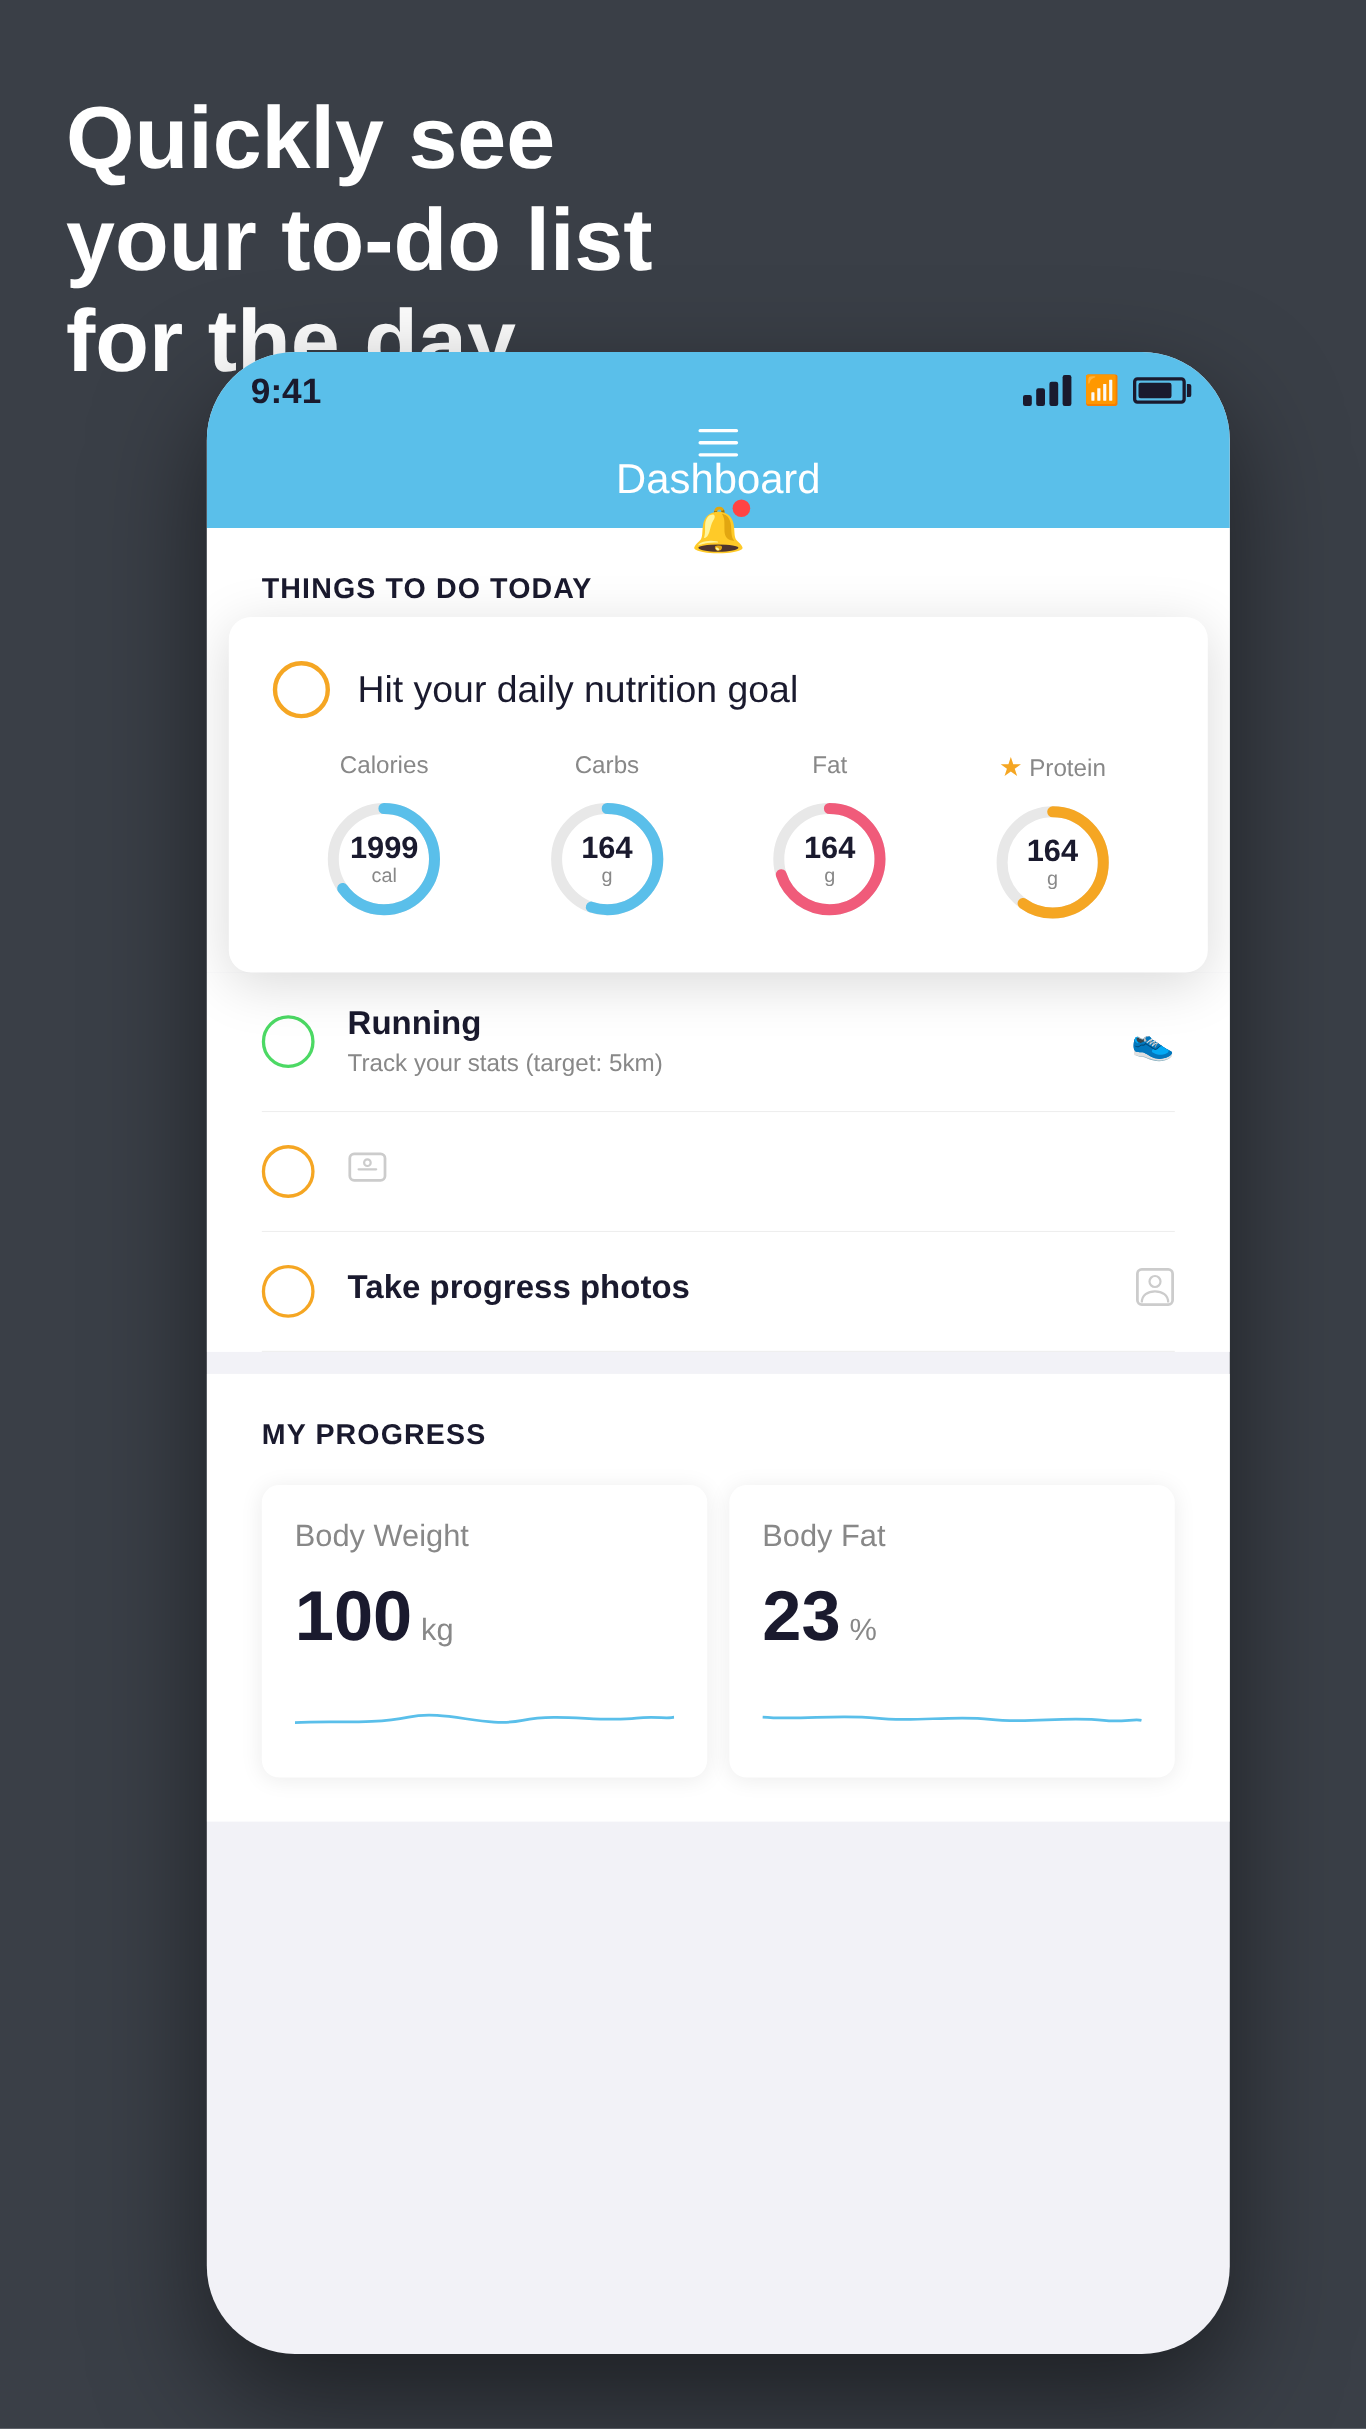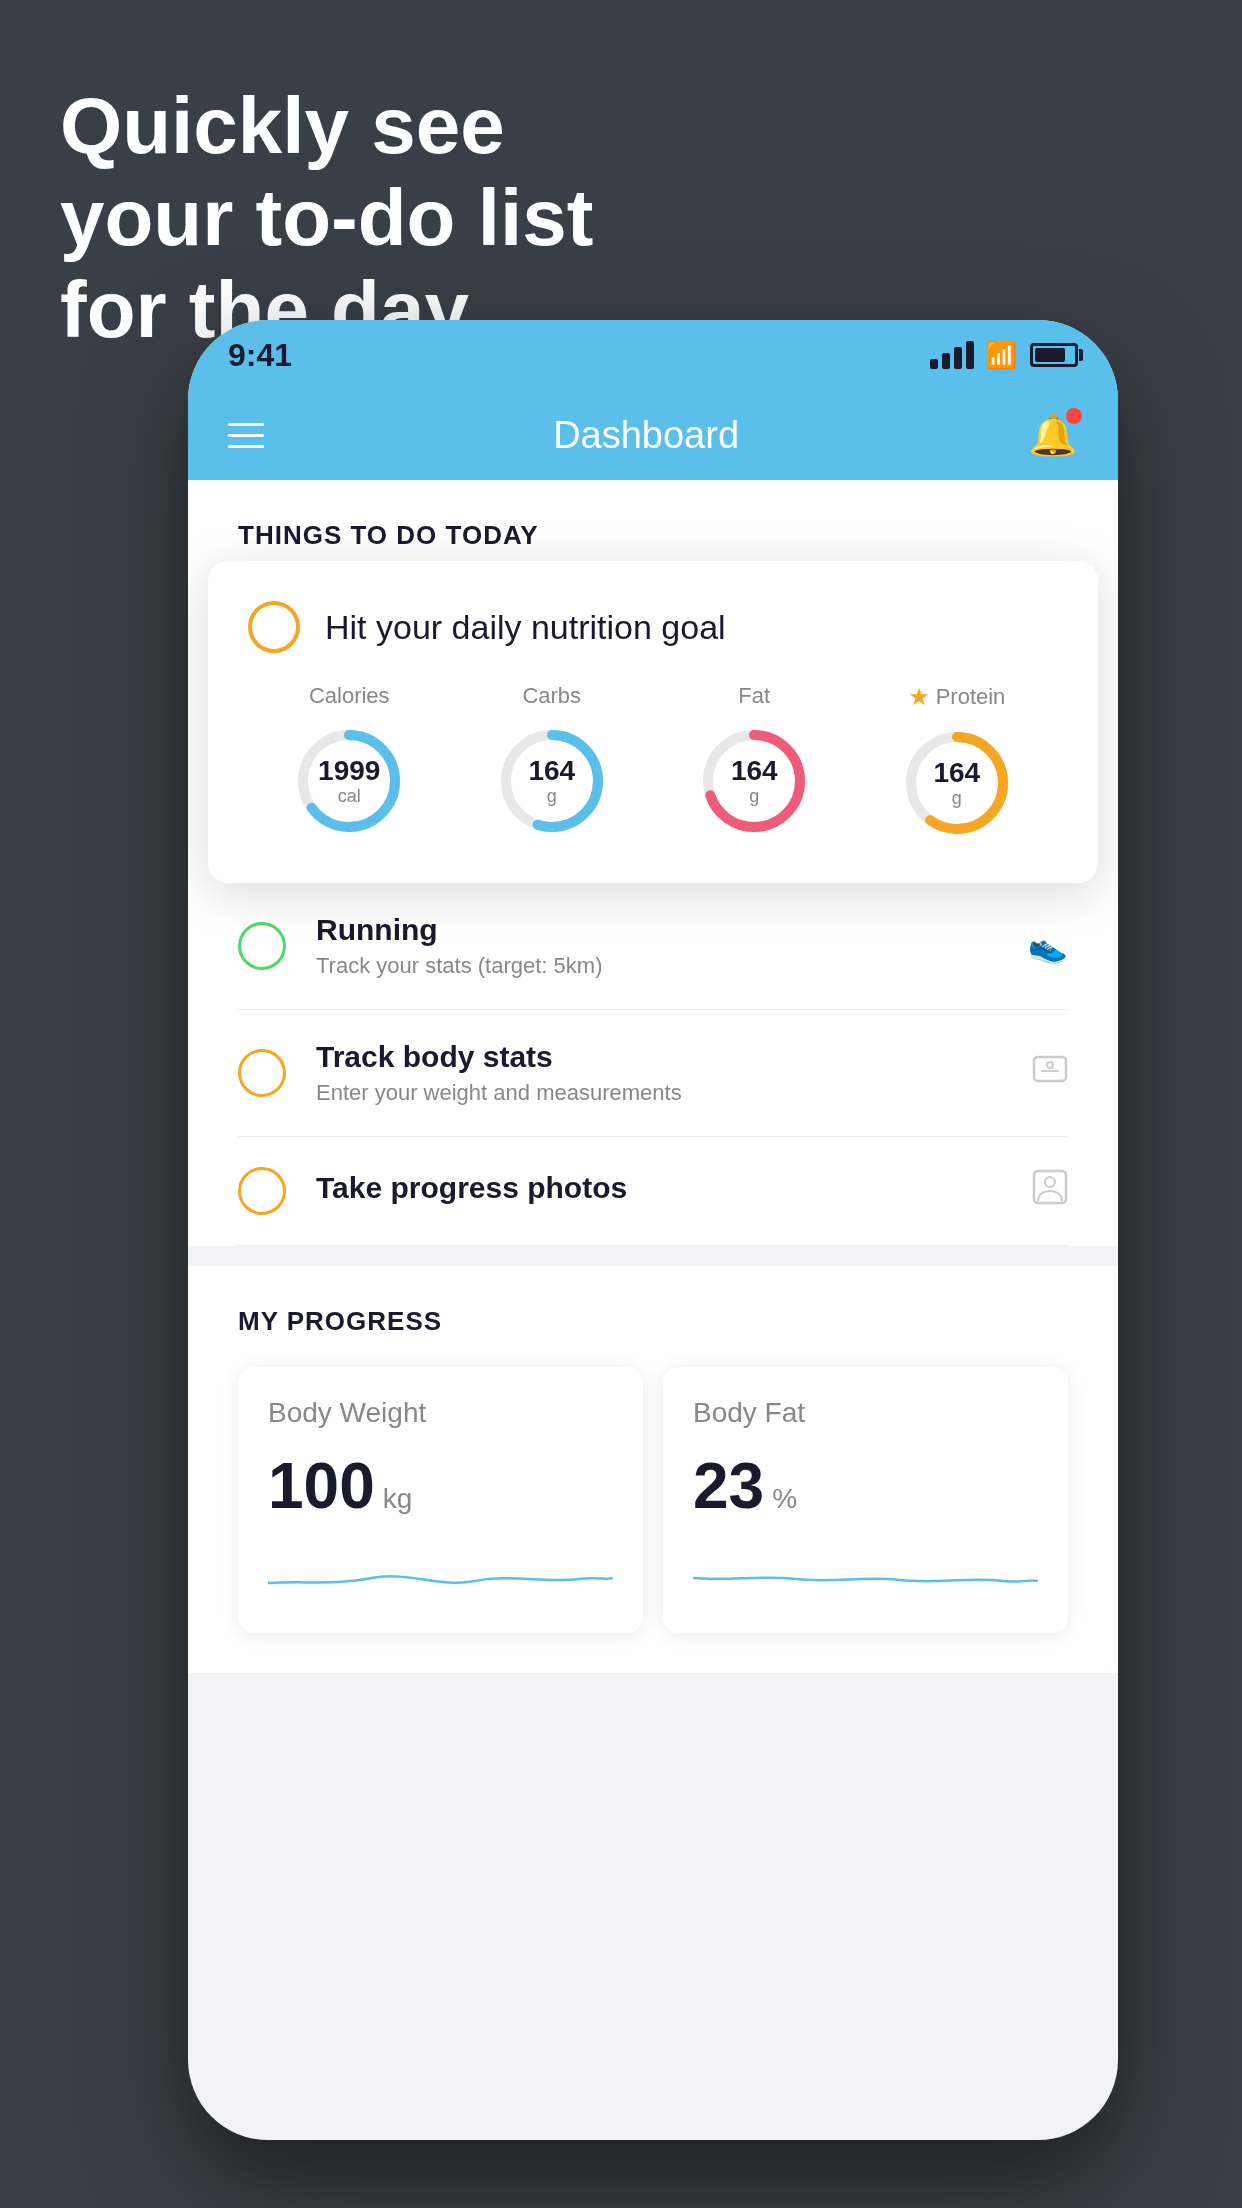--- a/index.html
+++ b/index.html
@@ -111,20 +111,21 @@
     }
 
     
     .app-header {
       background: #5abfea;
       height: 90px;
       display: flex;
       align-items: center;
       justify-content: space-between;
       padding: 0 40px;
+      flex-direction: column;
     }
 
     .hamburger {
       display: flex;
       flex-direction: column;
       gap: 8px;
       cursor: pointer;
     }
 
     .hamburger span {
@@ -488,24 +489,20 @@
       <div class="todo-circle green"></div>
       <div class="todo-text">
         <div class="todo-name">Running</div>
         <div class="todo-sub">Track your stats (target: 5km)</div>
       </div>
       <span class="todo-icon">👟</span>
     </div>
 
     <div class="todo-item">
       <div class="todo-circle"></div>
-      <div class="todo-text">
-        <div class="todo-name">Track body stats</div>
-        <div class="todo-sub">Enter your weight and measurements</div>
-      </div>
       <span class="todo-icon">
         <svg width="36" height="36" viewBox="0 0 36 36" fill="none">
           <rect x="2" y="6" width="32" height="24" rx="4" stroke="#ccc" stroke-width="2.5" fill="none"></rect>
           <path d="M10 20 h16" stroke="#ccc" stroke-width="2" stroke-linecap="round"></path>
           <circle cx="18" cy="14" r="3" stroke="#ccc" stroke-width="2" fill="none"></circle>
         </svg>
       </span>
     </div>
 
     <div class="todo-item">

